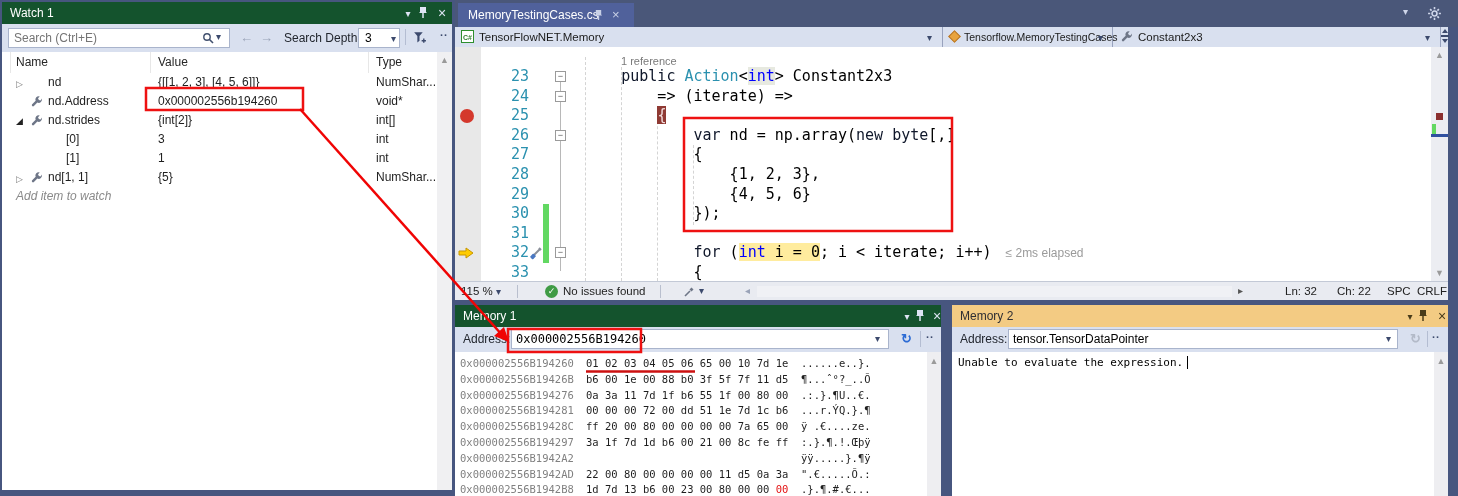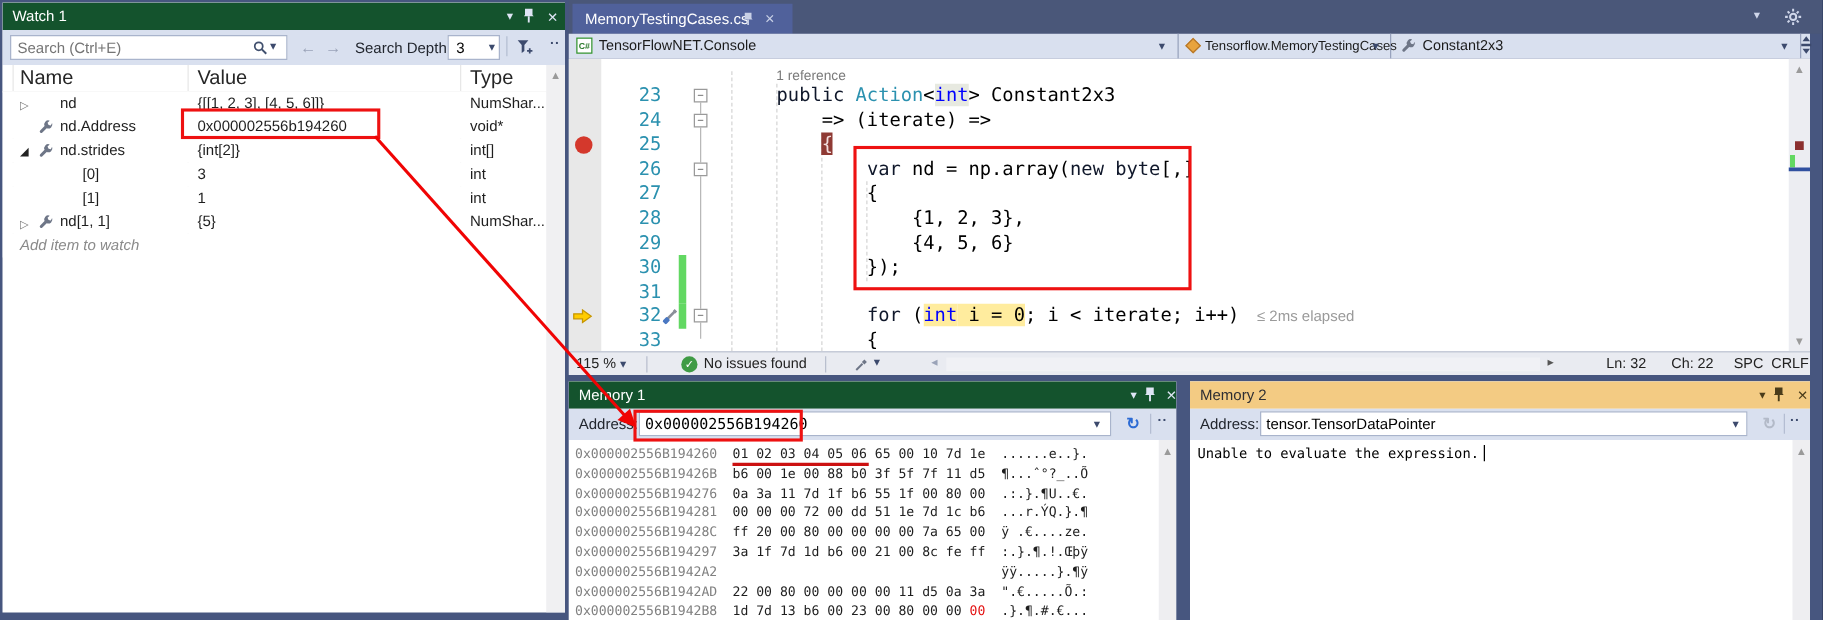--- a/index.html
+++ b/index.html
@@ -11,21 +11,21 @@
   .ticon{position:absolute;top:0;width:16px;height:22px;text-align:center;line-height:22px;font-size:11px;color:#dfe5f5;cursor:default;}
   .ptitle.orange .ticon{color:#4a3c1a;}
   .toolrow{position:absolute;left:0;right:0;background:#d9e0ef;box-sizing:border-box;}
   input{font-family:"Liberation Sans",sans-serif;}
   .searchbox{position:absolute;left:6px;top:4px;width:222px;height:20px;border:1px solid #a9b4cc;background:#fff;font-size:12px;color:#444;padding:0 24px 0 5px;box-sizing:border-box;}
   .combo{position:absolute;height:20px;background:#fff;border:1px solid #a9b4cc;font-size:12px;box-sizing:border-box;}
   .chev{color:#3c4a6d;font-size:10px;}
   .glabel{font-size:12px;color:#22262e;}
   .gray{color:#9aa3b8;}
   
-  .gridhead{position:absolute;left:0;top:50px;width:435px;height:21px;background:#fff;border-bottom:1px solid #d8d8d8;font-size:16px;color:#262626;line-height:21px;}
+  .gridhead{position:absolute;left:0;top:50px;width:435px;height:21px;background:#fff;border-bottom:1px solid #d8d8d8;font-size:12px;color:#262626;line-height:21px;}
   .colsep{position:absolute;top:50px;width:1px;height:153px;background:#e7e7e7;}
   .w-row{position:absolute;left:0;width:435px;height:19px;font-size:12px;line-height:19px;color:#1e1e1e;background:#fff;}
   .w-exp{position:absolute;top:0;font-size:9px;color:#7a7a7a;}
   .w-exp.filled{color:#222;}
   .w-ic{position:absolute;top:3px;width:13px;height:13px;}
   .sphere{border-radius:50%;background:radial-gradient(circle at 4px 4px,#9fd2f5,#1f6db5);width:11px;height:11px;margin-top:1px;}
   .w-name{position:absolute;top:0;}
   .w-val{position:absolute;left:156px;top:0;}
   .w-type{position:absolute;left:374px;top:0;}
   .additem{font-style:italic;color:#8a8a8a;}
@@ -200,21 +200,21 @@
             <g stroke="#cfd6ea" stroke-width="1.5" fill="none">
               <circle cx="7" cy="7" r="2.3"></circle>
               <path d="M7 1v2M7 11v2M1 7h2M11 7h2M2.9 2.9l1.4 1.4M9.7 9.7l1.4 1.4M11.1 2.9L9.7 4.3M4.3 9.7l-1.4 1.4"></path>
             </g>
           </svg>
       </span>
     </div>
     <div class="navbar">
       <div class="navsec" style="left:0;width:487px;">
         <span class="abs" style="left:6px;top:3px;width:13px;height:13px;border:1px solid #2e8f2e;background:#fff;font-size:7px;font-weight:bold;color:#2e7d2e;text-align:center;line-height:13px;box-sizing:border-box;">C#</span>
-        <span class="abs" style="left:24px;">TensorFlowNET.Console</span>
+        <span class="abs" style="left:24px;">TensorFlowNET.Memory</span>
         <span class="abs chev" style="left:472px;top:1px;">▾</span>
       </div>
       <div class="navsec" style="left:487px;width:170px;">
         <span class="abs" style="left:8px;top:5px;width:9px;height:9px;background:#e8a33d;border:1px solid #b5762a;transform:rotate(45deg);box-sizing:border-box;"></span>
         <span class="abs" style="left:22px;font-size:10.5px;">Tensorflow.MemoryTestingCases</span>
         <span class="abs chev" style="left:156px;top:1px;">▾</span>
       </div>
       <div class="navsec" style="left:657px;width:328px;">
         <span class="abs" style="left:8px;top:3px;">
           <svg width="13" height="13" viewBox="0 0 12 12">

